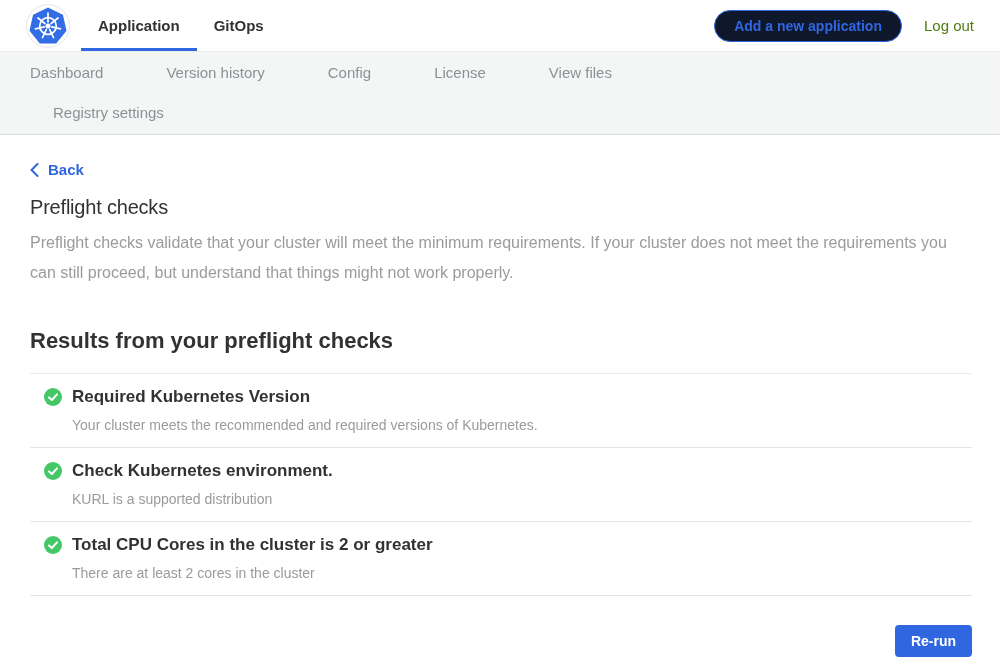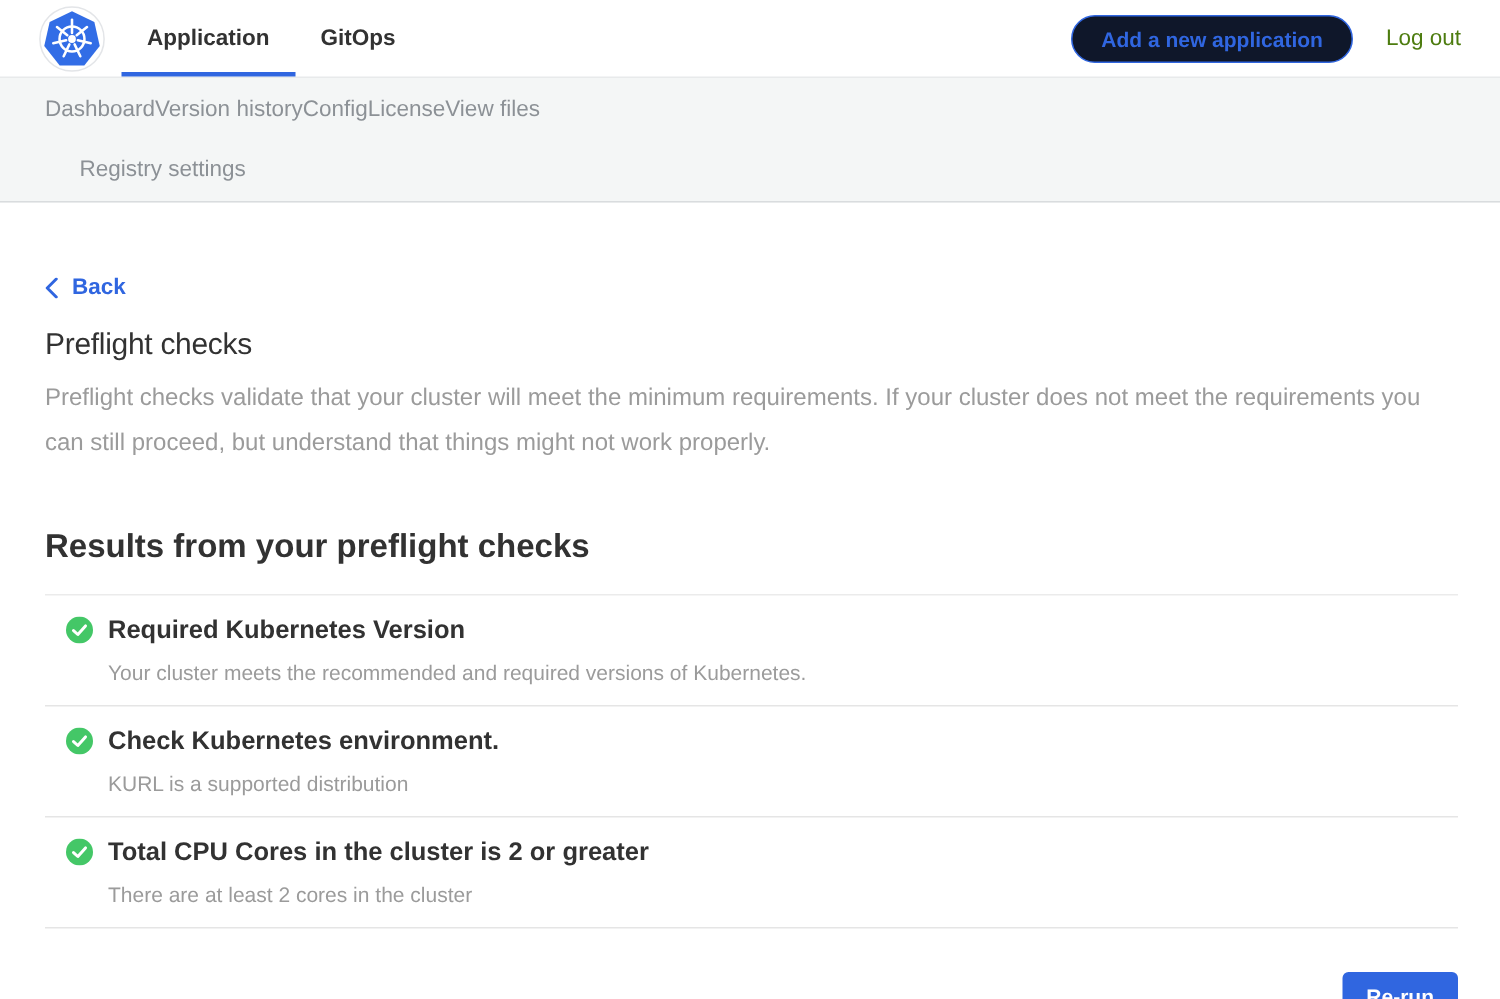--- a/index.html
+++ b/index.html
@@ -54,36 +54,36 @@
     font-size: 15px; color: #4d7c0f; text-decoration: none; cursor: pointer;
   }
 
   
   .subnav {
     background: #f4f6f6;
     border-bottom: 1px solid #d9dcde;
     padding: 1px 30px;
   }
   .subnav-list {
-    display: flex; flex-wrap: wrap; 
+    display: flex; flex-wrap: wrap; column-gap: 63px;
     margin: 0; padding: 0; list-style: none;
   }
   .subnav-item {
     line-height: 40px; font-size: 15px;
     color: var(--subnav-text); text-decoration: none;
     cursor: pointer; white-space: nowrap;
   }
   .row-break { flex-basis: 100%; height: 0; }
   .subnav-item.indent { margin-left: 23px; }
 
   
   main { padding: 0 28px 0 30px; }
   .back-link {
     display: inline-flex; align-items: center; gap: 9px;
-    margin-top: 48px;
+    margin-top: 26px;
     font-size: 15px; font-weight: 700; color: var(--accent);
     text-decoration: none; cursor: pointer;
   }
   .page-title {
     margin: 15px 0 0;
     font-size: 20px; font-weight: 400; color: var(--dark);
     letter-spacing: -0.2px;
   }
   .page-desc {
     margin: 9px 0 0;

